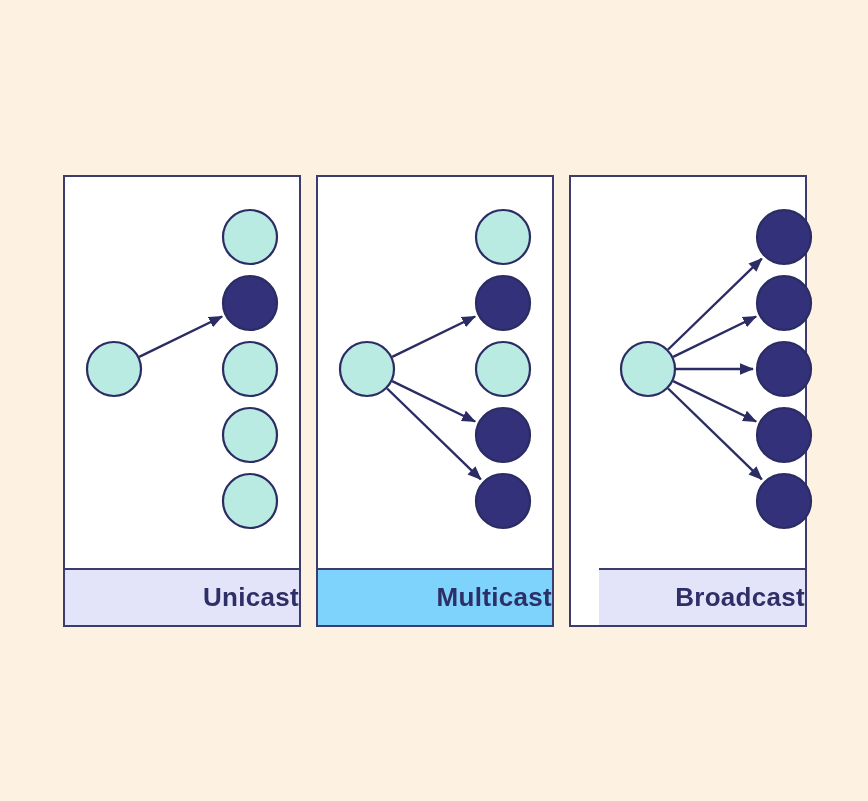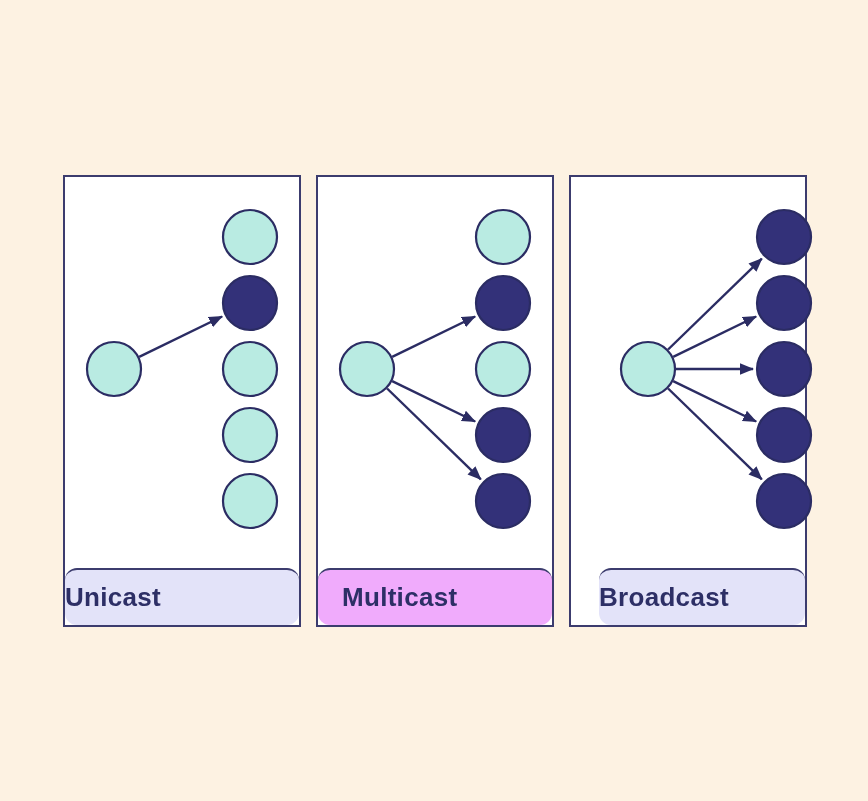--- a/index.html
+++ b/index.html
@@ -42,25 +42,24 @@
     display: block;
     width: 234px;
     height: 391px;
   }
   .panel-label {
     height: 57px;
     border-top-width: 2px;
     border-top-style: solid;
     display: flex;
     align-items: center;
-    justify-content: flex-start;
+    justify-content: flex-end;
     font-size: 26px;
     font-weight: 700;
     letter-spacing: 0.3px;
-    border-radius: 12px;
   }
 </style>
 </head>
 <body style="background: rgb(253, 242, 226);">
 
 <div class="canvas">
   <div class="panels">
 
     <div class="panel" style="border-color: rgb(60, 60, 110); background: rgb(255, 255, 255);">
       <div class="panel-body">
@@ -96,21 +95,21 @@
             <line x1="74.2" y1="204.2" x2="157.1" y2="244.5" stroke="#2b2c63" stroke-width="2.4" marker-end="url(#arrowhead-1)"></line>
             <line x1="69.1" y1="211.5" x2="162.8" y2="302.4" stroke="#2b2c63" stroke-width="2.4" marker-end="url(#arrowhead-1)"></line>
             <circle cx="185" cy="60" r="27" fill="#b9ebe2" stroke="#2b2c63" stroke-width="2.2"></circle>
             <circle cx="185" cy="126" r="27" fill="#333179" stroke="#2b2c63" stroke-width="2.2"></circle>
             <circle cx="185" cy="192" r="27" fill="#b9ebe2" stroke="#2b2c63" stroke-width="2.2"></circle>
             <circle cx="185" cy="258" r="27" fill="#333179" stroke="#2b2c63" stroke-width="2.2"></circle>
             <circle cx="185" cy="324" r="27" fill="#333179" stroke="#2b2c63" stroke-width="2.2"></circle>
             <circle cx="49" cy="192" r="27" fill="#b9ebe2" stroke="#2b2c63" stroke-width="2.2"></circle>
           </svg>
       </div>
-      <div class="panel-label" style="background: #f0abfc; border-top-color: rgb(60, 60, 110); color: rgb(45, 47, 102); padding-left: 24px;">
+      <div class="panel-label" style="background: #7dd3fc; border-top-color: rgb(60, 60, 110); color: rgb(45, 47, 102); padding-left: 24px;">
         <span>Multicast</span>
       </div>
     </div>
 
     <div class="panel" style="border-color: rgb(60, 60, 110); background: rgb(255, 255, 255); padding-left: 28px;">
       <div class="panel-body">
         <svg xmlns="http://www.w3.org/2000/svg" viewBox="0 0 234 391">
             <defs>
               <marker id="arrowhead-2" markerUnits="userSpaceOnUse" markerWidth="15" markerHeight="13" refX="13" refY="6.5" orient="auto">
                 <path d="M0,0.8 L14,6.5 L0,12.2 Z" fill="#2b2c63"></path>

